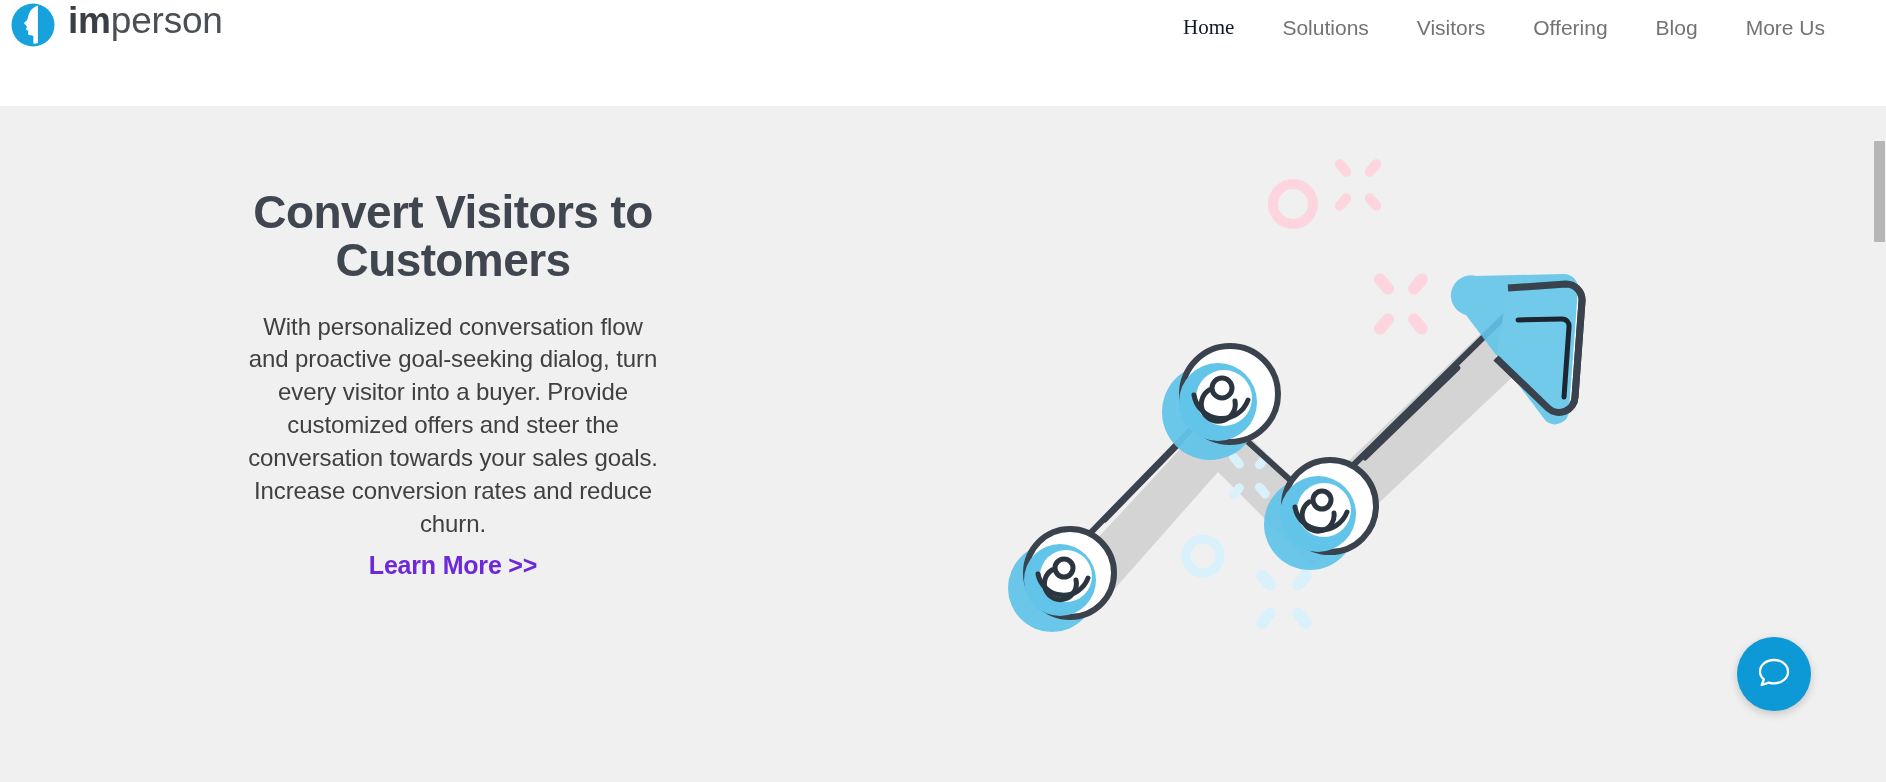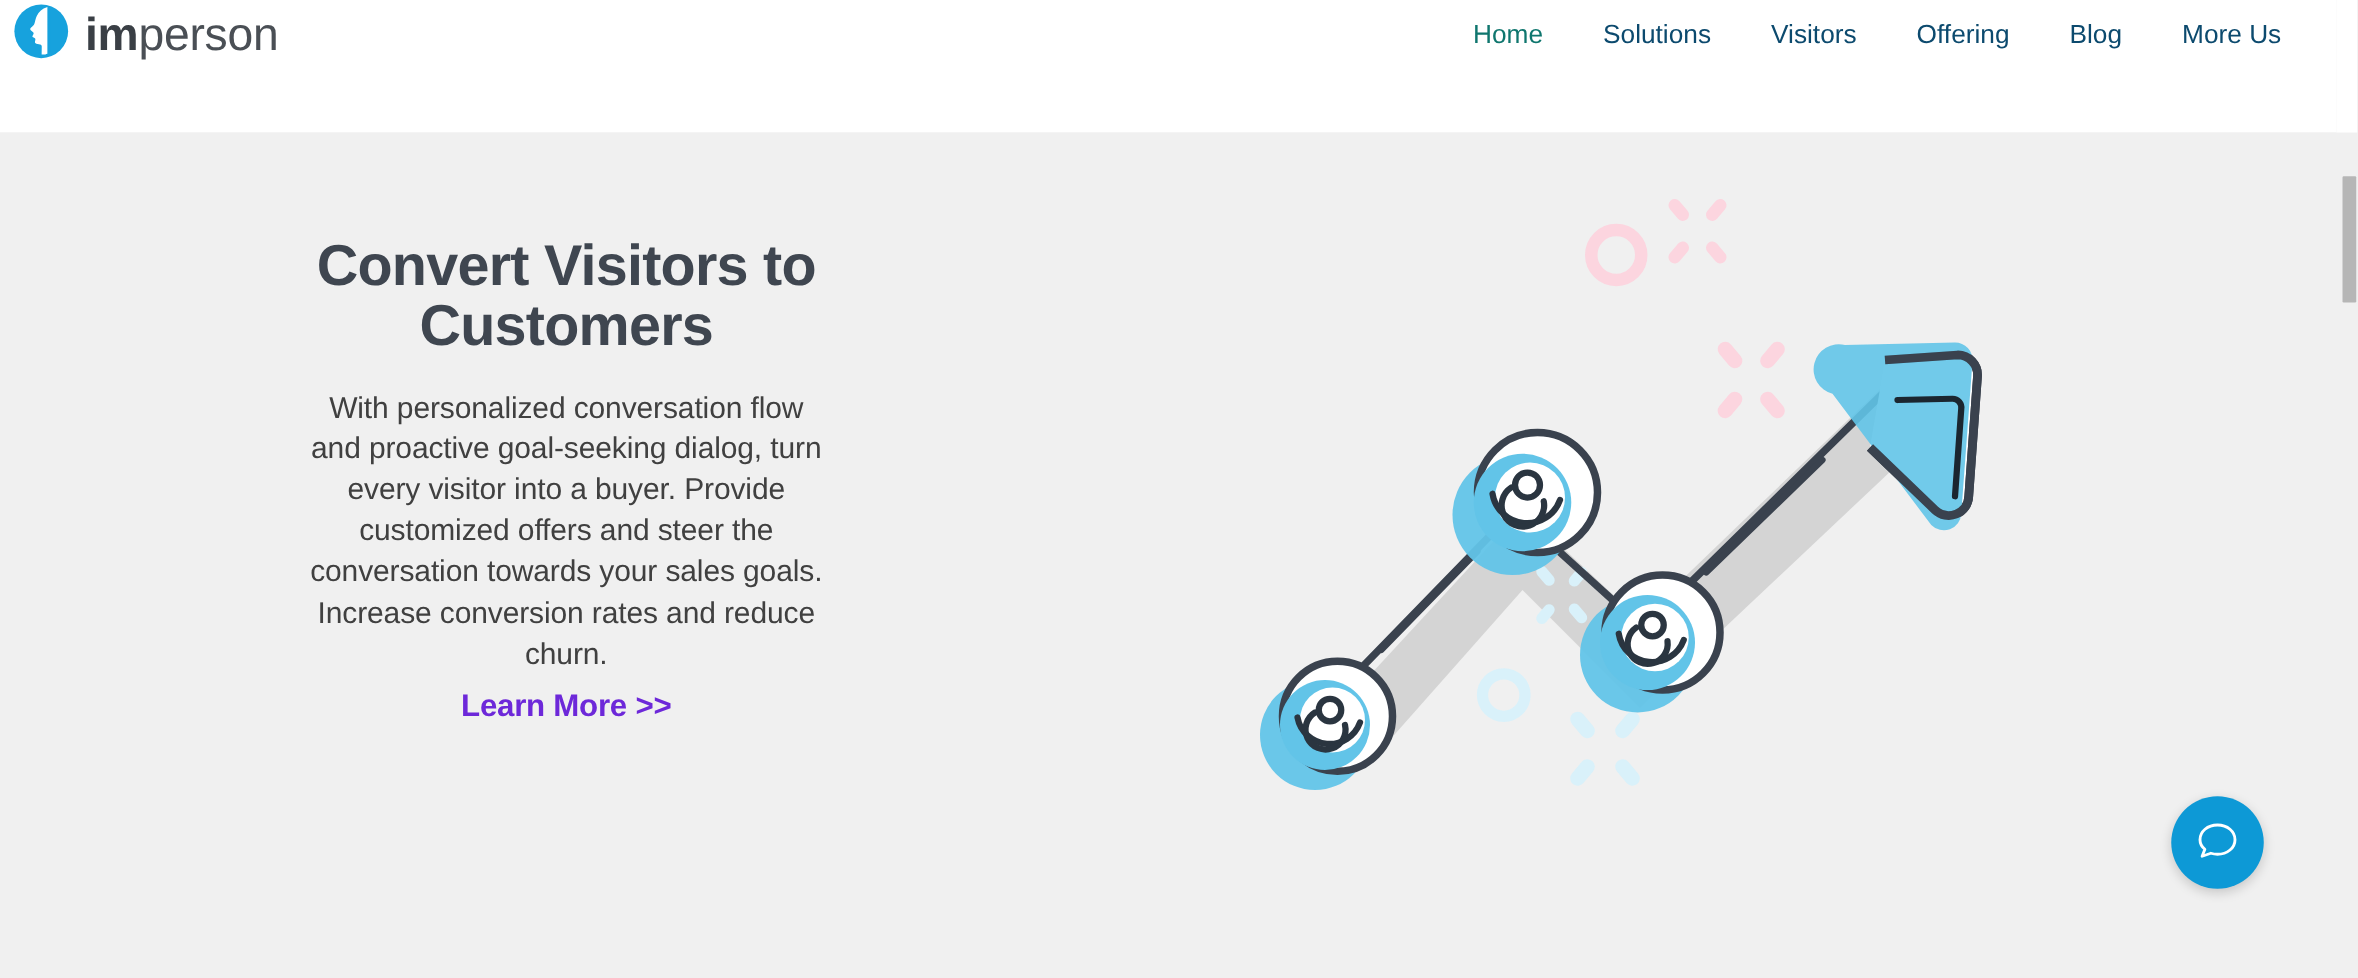--- a/index.html
+++ b/index.html
@@ -32,21 +32,21 @@
     width: 1869px;
     height: 106px;
     background: #ffffff;
     display: flex;
     align-items: flex-start;
     justify-content: space-between;
   }
 
   .brand {
     display: flex;
-    align-items: center;
+    align-items: flex-start;
     gap: 12px;
     padding: 2px 0 0 10px;
     text-decoration: none;
   }
 
   .brand-mark { display: block; }
 
   .brand-wordmark {
     font-size: 37px;
     letter-spacing: -0.2px;
@@ -60,27 +60,27 @@
   .main-nav {
     display: flex;
     align-items: center;
     gap: 0;
     padding: 11px 20px 0 0;
   }
 
   .nav-link {
     font-size: 21px;
     line-height: 1;
-    color: #0c4a6e;
+    color: #737373;
     text-decoration: none;
     padding: 6px 24px;
     white-space: nowrap;
     cursor: pointer;
   }
-  .nav-link.is-active { color: #0f766e; }
+  .nav-link.is-active { color: #0f172a; font-family: Liberation Serif, serif; }
 
   
   .hero {
     position: absolute;
     top: 106px; left: 0;
     width: 1869px;
     height: 636px;
     background: #f0f0f0;
   }
 

